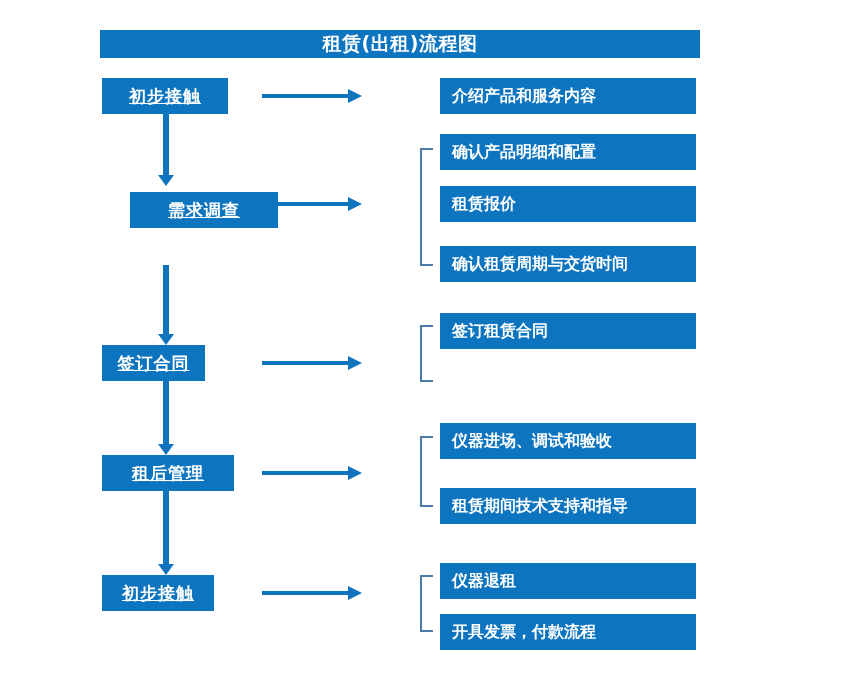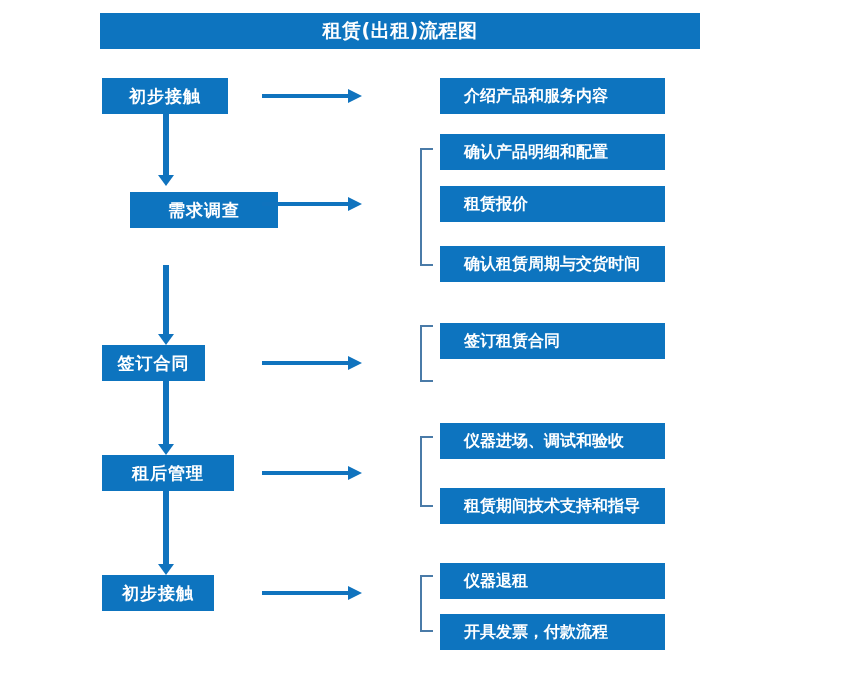--- a/index.html
+++ b/index.html
@@ -16,23 +16,23 @@
     width: 844px;
     height: 688px;
     background: #ffffff;
     overflow: hidden;
   }
 
   
   .title-bar {
     position: absolute;
     left: 100px;
-    top: 13px;
+    top: 30px;
     width: 600px;
-    height: 36px;
+    height: 28px;
     background: #0d74bf;
     color: #ffffff;
     display: flex;
     align-items: center;
     justify-content: center;
     font-size: 19px;
     font-weight: bold;
     letter-spacing: 0.5px;
   }
 
@@ -42,35 +42,36 @@
     height: 36px;
     background: #0d74bf;
     color: #ffffff;
     display: flex;
     align-items: center;
     justify-content: center;
     font-size: 17px;
     font-weight: bold;
     letter-spacing: 1px;
     white-space: nowrap;
+    text-decoration: underline;
   }
 
   
   .detail-box {
     position: absolute;
     left: 440px;
-    width: 225px;
+    width: 256px;
     height: 36px;
     background: #0d74bf;
     color: #ffffff;
     display: flex;
     align-items: center;
     font-size: 16px;
     font-weight: bold;
-    padding-left: 24px;
+    padding-left: 12px;
     box-sizing: border-box;
     white-space: nowrap;
   }
 
   
   .arrow-right {
     position: absolute;
     left: 262px;
     width: 100px;
     height: 18px;
@@ -146,21 +147,21 @@
   <div class="stage-box" style="left:102px; top:575px; width:112px;">初步接触</div>
 
   <div class="detail-box" style="top:78px;">介绍产品和服务内容</div>
 
   <div class="detail-box" style="top:134px;">确认产品明细和配置</div>
 
   <div class="detail-box" style="top:186px;">租赁报价</div>
 
   <div class="detail-box" style="top:246px;">确认租赁周期与交货时间</div>
 
-  <div class="detail-box" style="top:323px;text-align:center;">签订租赁合同</div>
+  <div class="detail-box" style="top:313px;text-align:center;">签订租赁合同</div>
 
 
   <div class="detail-box" style="top:423px;">仪器进场、调试和验收</div>
 
   <div class="detail-box" style="top:488px;">租赁期间技术支持和指导</div>
 
   <div class="detail-box" style="top:563px;">仪器退租</div>
 
   <div class="detail-box" style="top:614px;">开具发票，付款流程</div>
 

